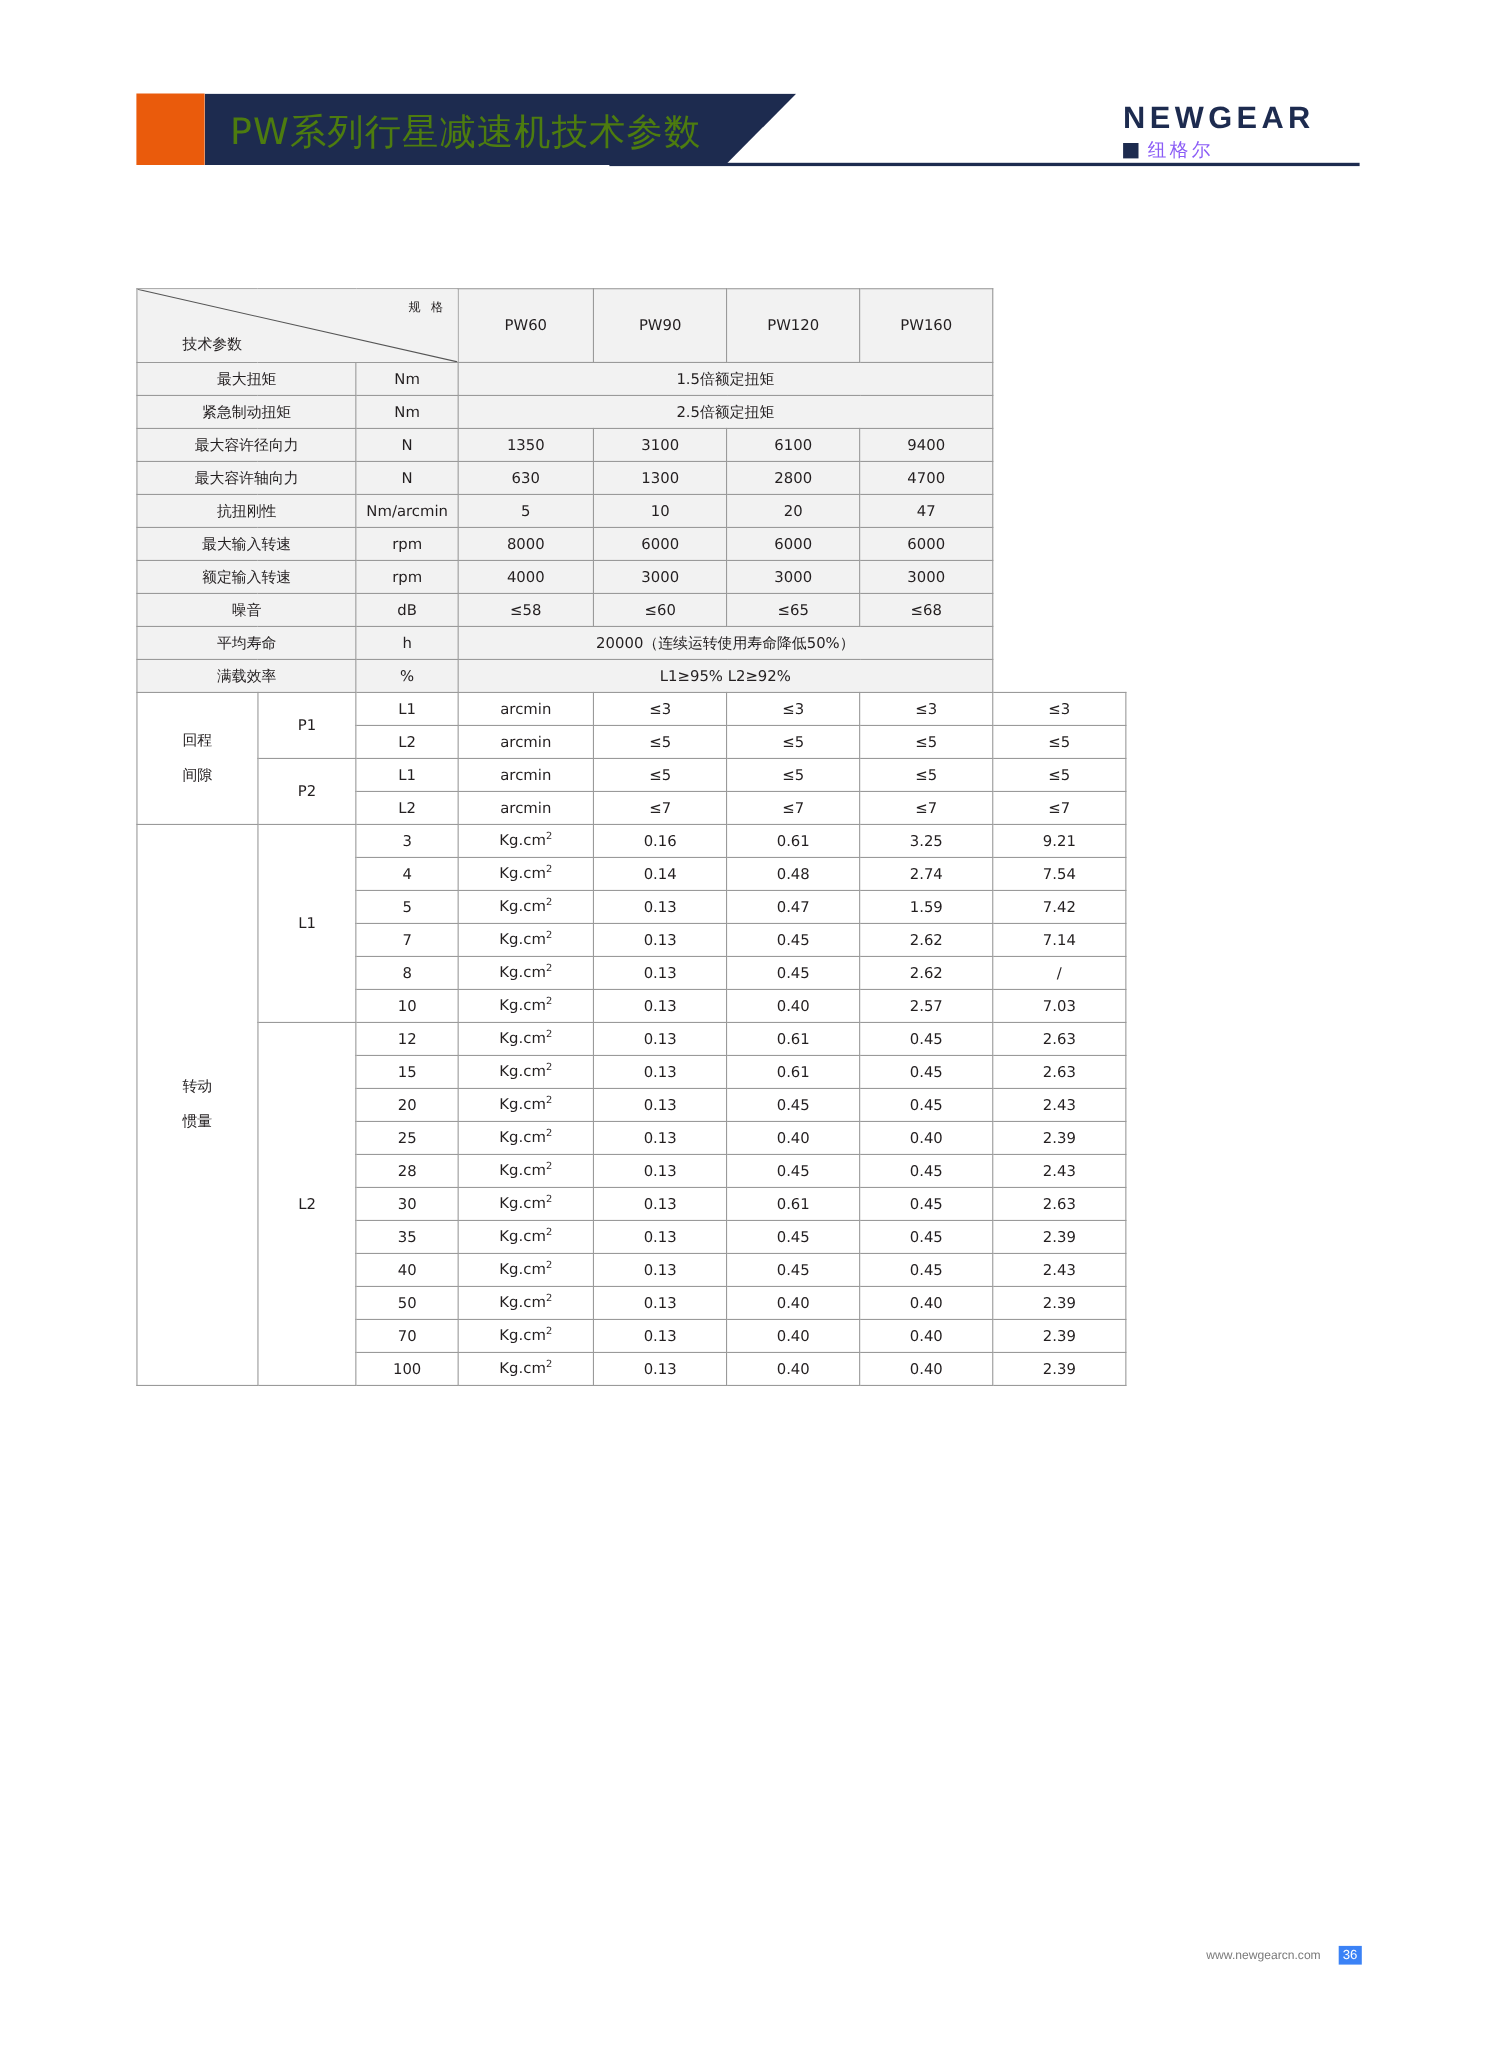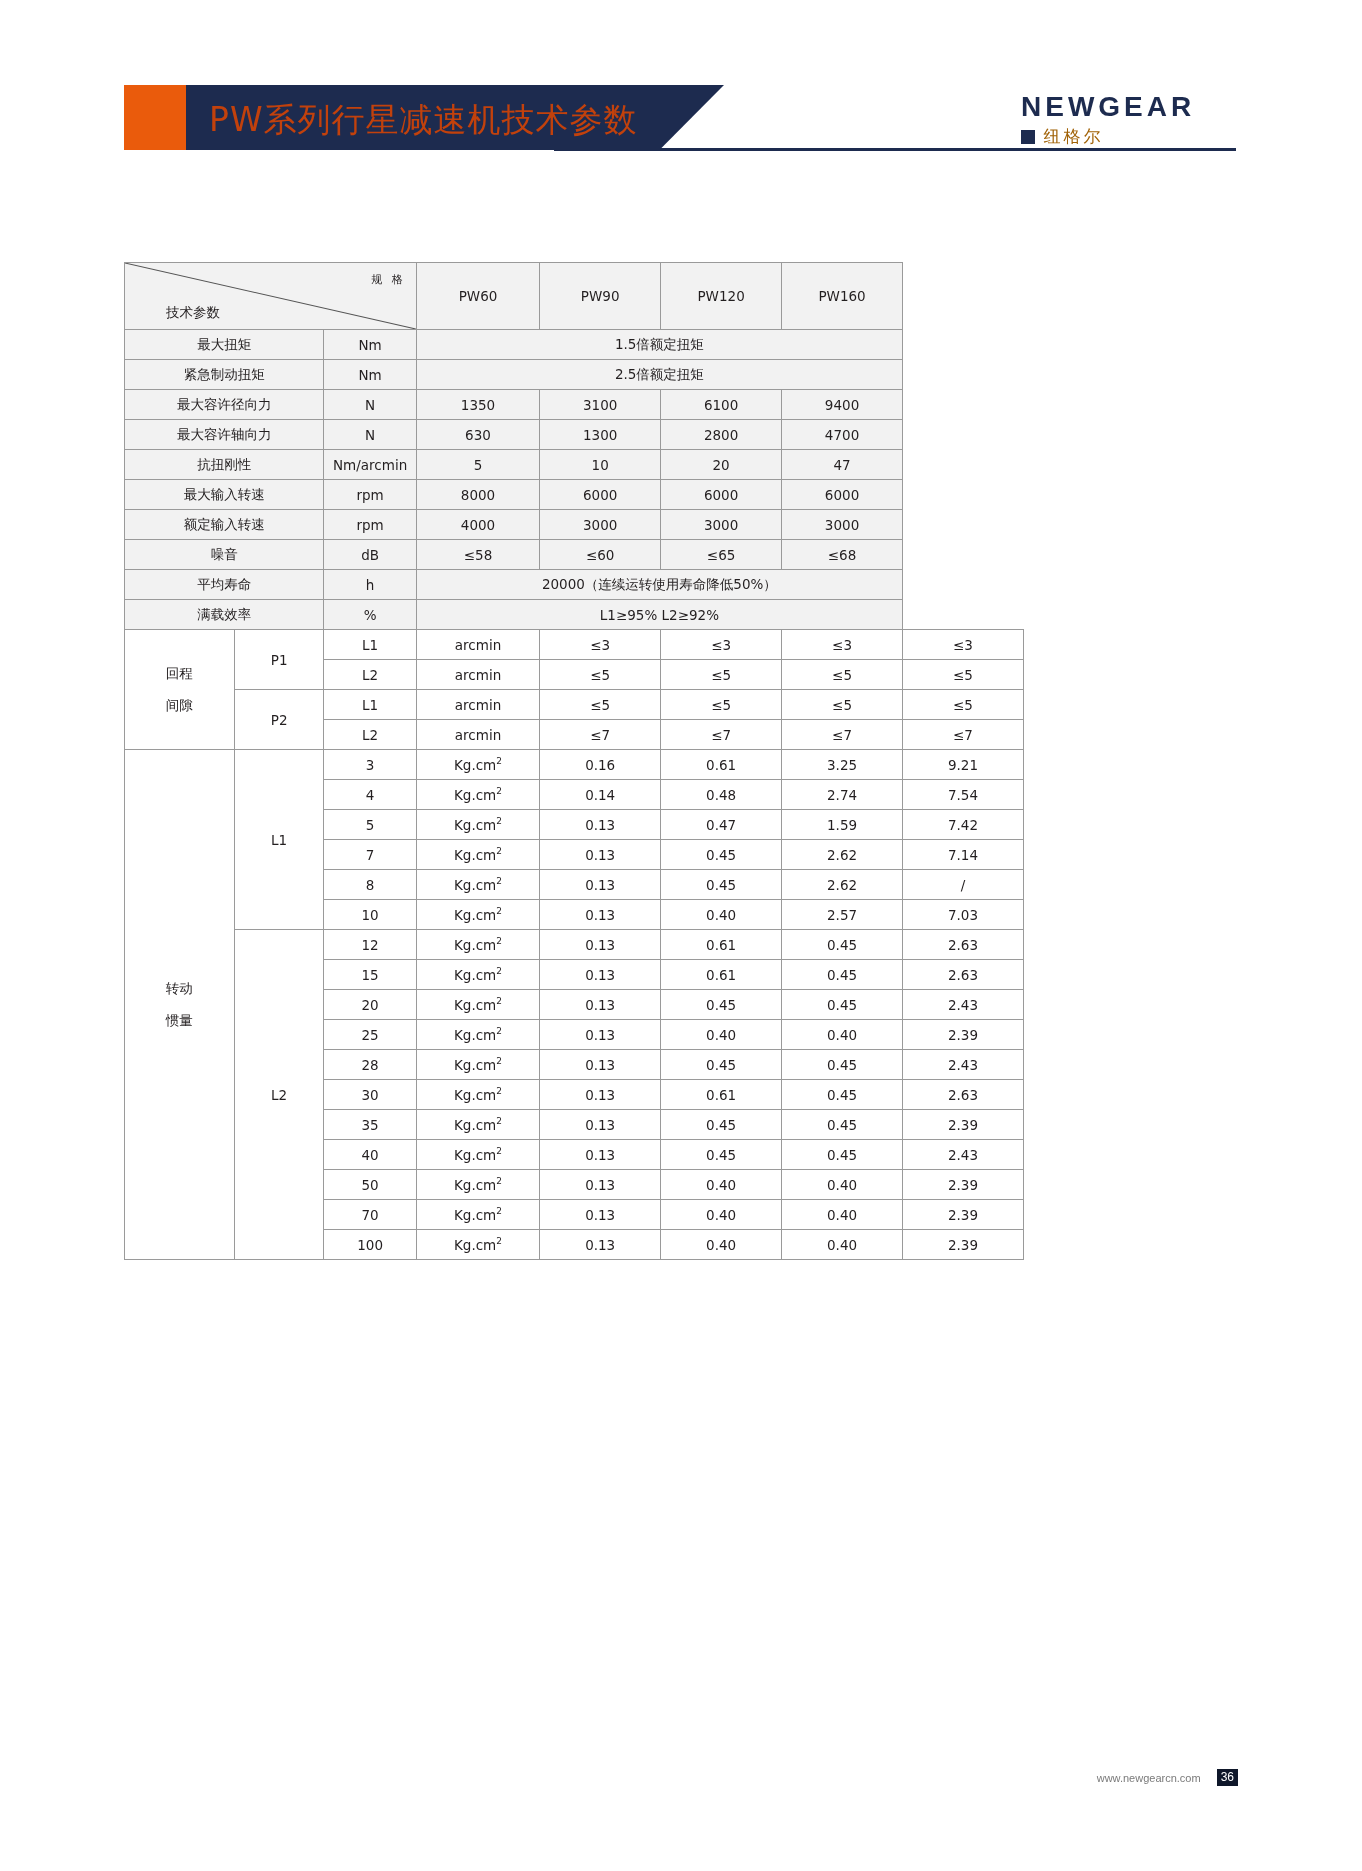--- a/index.html
+++ b/index.html
@@ -47,21 +47,21 @@
     height: 65px;
     background: #1d2b4f;
     clip-path: polygon(0 0, 100% 0, 88% 100%, 0 100%);
   }
   .banner-title {
     position: absolute;
     left: 85px;
     top: 13px;
     font-size: 33px;
     letter-spacing: 1px;
-    color: #c2410c;
+    color: #4d7c0f;
     font-family: "DejaVu Sans", sans-serif;
     white-space: nowrap;
     text-align: right;
   }
   .header-rule {
     position: absolute;
     left: 430px;
     top: 63px;
     width: 682px;
     height: 3px;
@@ -89,21 +89,21 @@
     display: inline-block;
     width: 14px;
     height: 14px;
     background: #1d2b4f;
     vertical-align: -2px;
     margin-right: 4px;
   }
   .brand-cn {
     font-size: 17px;
     letter-spacing: 3px;
-    color: #a16207;
+    color: #8b5cf6;
     font-family: "DejaVu Sans", sans-serif;
   }
 
   
   .table-wrap {
     position: absolute;
     left: 124px;
     top: 262px;
     width: 900px;
   }
@@ -170,21 +170,21 @@
     display: flex;
     align-items: center;
     gap: 16px;
   }
   .footer-url {
     font-size: 11px;
     color: #7a7a7a;
     font-family: "Liberation Sans", sans-serif;
   }
   .page-num {
-    background: #0f172a;
+    background: #3b82f6;
     color: #ffffff;
     font-size: 12px;
     padding: 1px 4px 2px 4px;
     font-family: "Liberation Sans", sans-serif;
   }
 </style>
 </head>
 <body>
 
 <div class="header">

